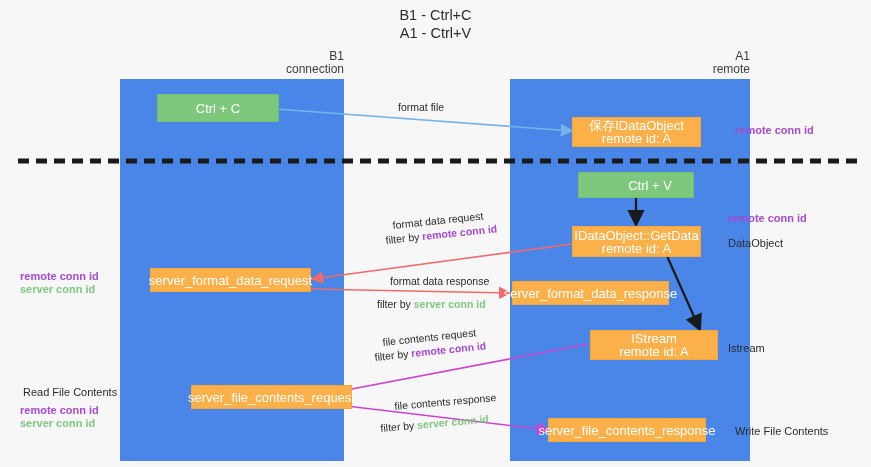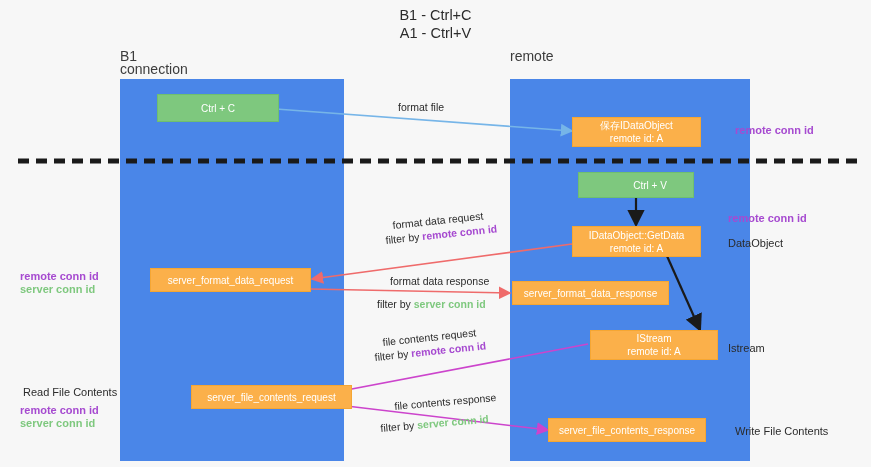--- a/index.html
+++ b/index.html
@@ -13,32 +13,32 @@
   #stage{position:absolute;left:0;top:0;width:854px;height:467px;}
 
   
   .title{
     position:absolute;left:0;top:6px;width:871px;
     text-align:center;font-size:14.5px;color:#2b2b2b;line-height:18px;
   }
 
   
   .colhead{
-    position:absolute;text-align:left;font-size:14px;color:#3c3c3c;
+    position:absolute;text-align:right;font-size:12px;color:#3c3c3c;
     line-height:13px;
   }
 
   
   .lane{position:absolute;background:#4a86e8;}
 
   
   .node{
     position:absolute;box-sizing:border-box;
     display:flex;flex-direction:column;align-items:center;justify-content:center;
-    color:#ffffff;font-size:10px;line-height:13px;text-align:center;
+    color:#ffffff;font-size:13px;line-height:13px;text-align:center;
     border:1px solid rgba(0,0,0,0.08);
   }
   .node.green{background:#7ec87e;border-color:#6fbf6f;}
   .node.orange{background:#fbb04a;border-color:#f5a633;}
 
   
   .ann{position:absolute;font-size:11px;line-height:14px;}
   .ann.plain{color:#2b2b2b;}
   .c-remote{color:#a64ad0;font-weight:bold;}
   .c-server{color:#7ec87e;font-weight:bold;}
@@ -60,20 +60,21 @@
   <div class="title">
     <div>B1 - Ctrl+C</div>
     <div>A1 - Ctrl+V</div>
   </div>
 
   <div class="colhead" style="left:120px;top:50px;width:224px;">
     <div>B1</div>
     <div>connection</div>
   </div>
   <div class="colhead" style="left:510px;top:50px;width:240px;">
+    <div>A1</div>
     <div>remote</div>
   </div>
 
   <div class="lane" style="left:120px;top:79px;width:224px;height:382px;"></div>
   <div class="lane" style="left:510px;top:79px;width:240px;height:382px;"></div>
 
   <svg class="overlay" viewBox="0 0 871 467">
     <defs>
       <marker id="ah-blue" markerWidth="8" markerHeight="8" refX="7" refY="4" orient="auto">
         <path d="M0,0 L8,4 L0,8 z" fill="#76b5e8"></path>

